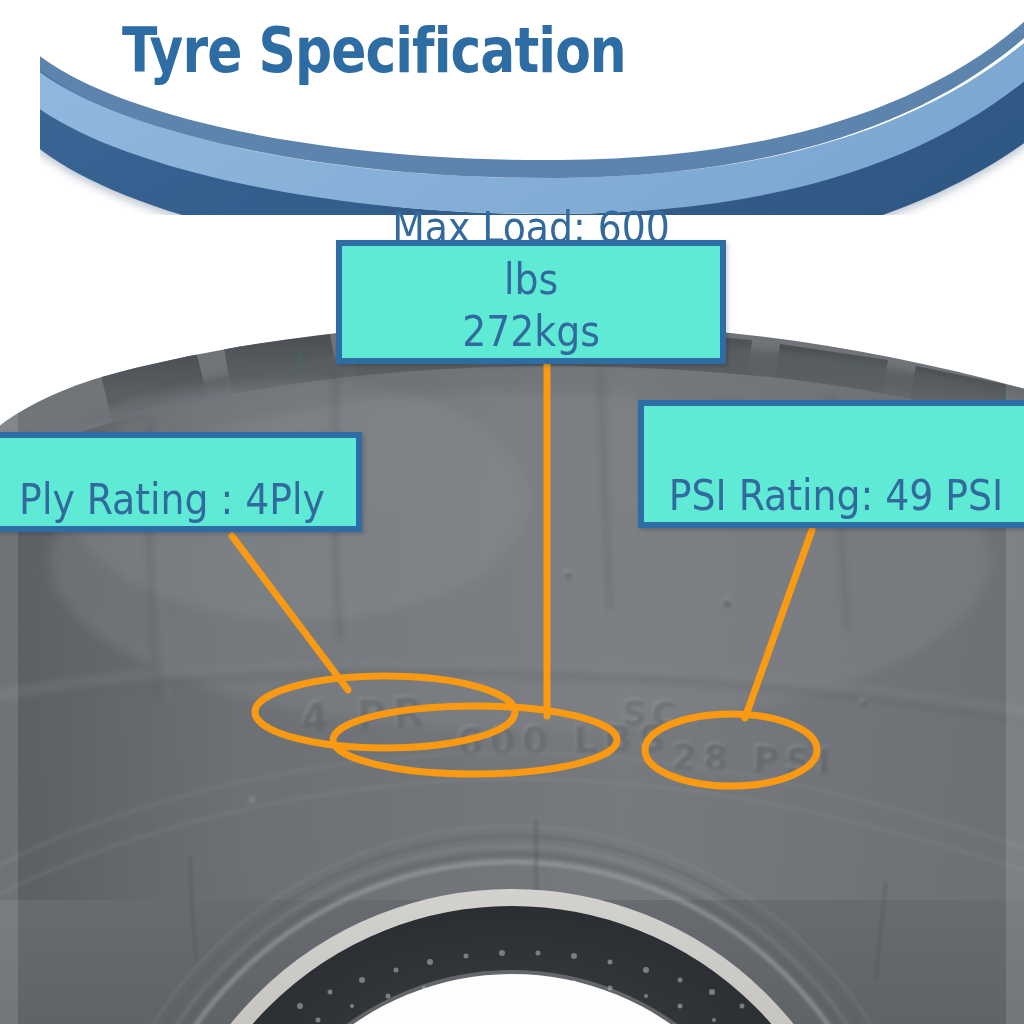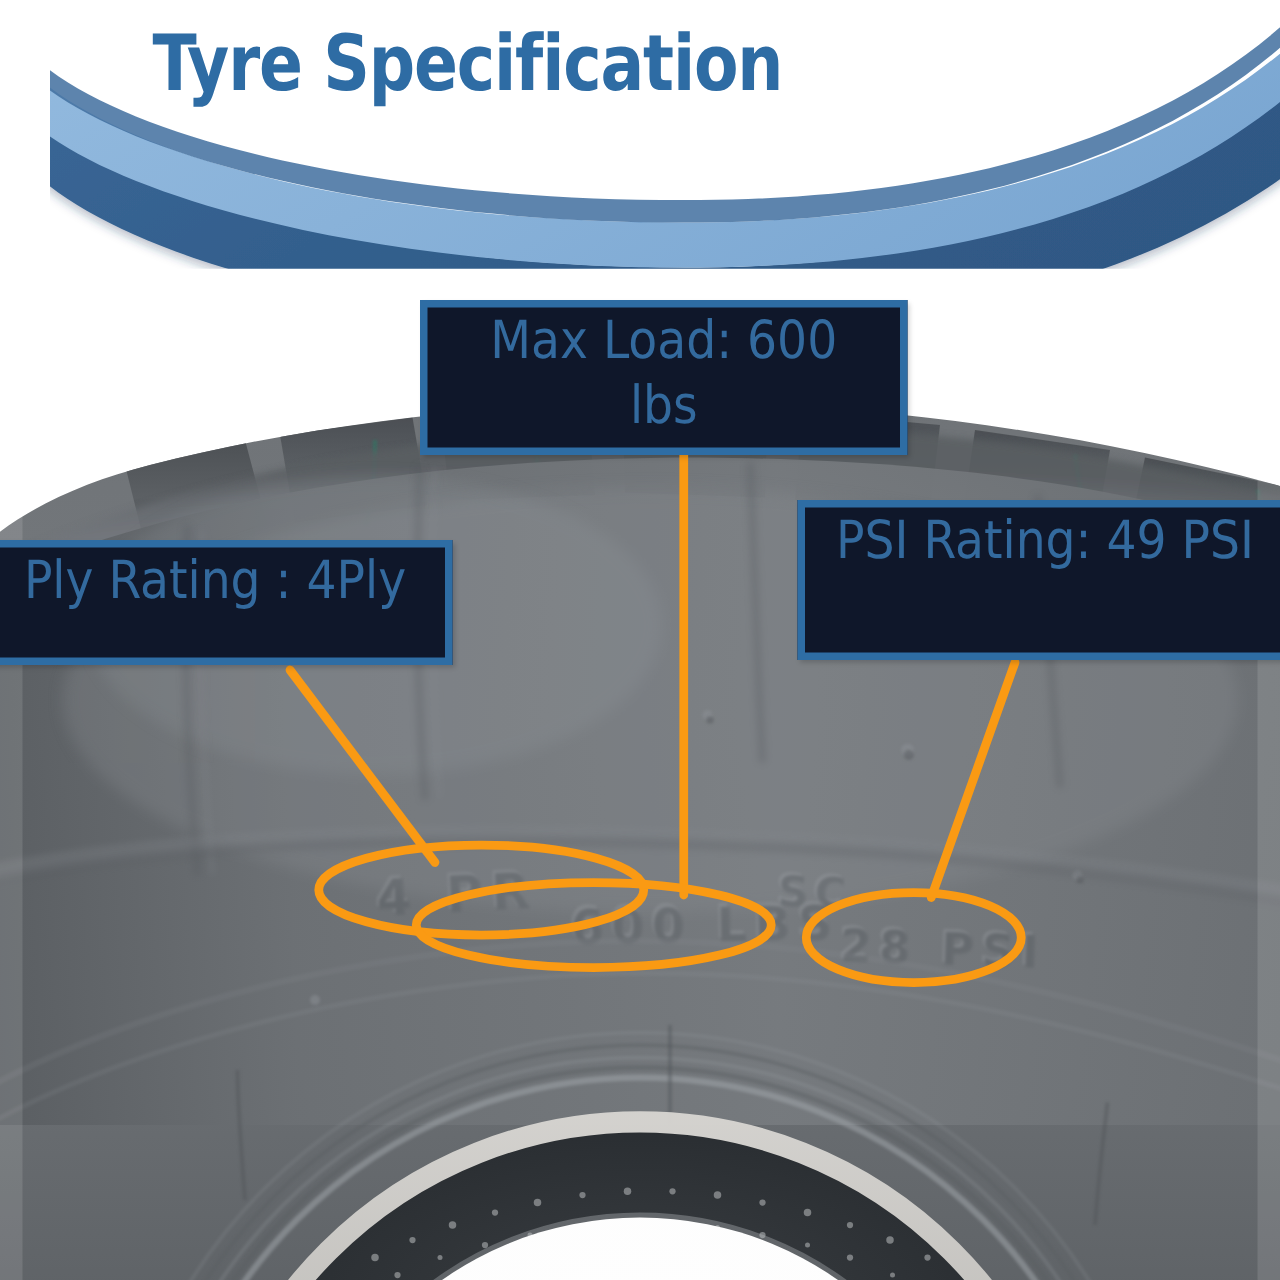--- a/index.html
+++ b/index.html
@@ -34,24 +34,24 @@
     transform-origin:left top;
     text-shadow:0 1px 0 rgba(255,255,255,.5);
   }
 
   
   #annoSvg{position:absolute;left:0;top:0;z-index:30;}
 
   
   .callout{
     position:absolute;z-index:50;
-    background:#0f172a;
+    background:#5eead4;
     border:6px solid #2e6da4;
     box-sizing:border-box;
-    display:flex;align-items:flex-start;justify-content:center;
+    display:flex;align-items:flex-end;justify-content:center;
     color:#336a9e;
     font-family:"DejaVu Sans Condensed","Liberation Sans",sans-serif;
     font-size:42px;
     line-height:52px;
     text-align:center;
     box-shadow:2px 2px 4px rgba(0,0,0,.18);
   }
   .callout span{display:block;padding:0 10px;}
 
   #callout-maxload{left:336px;top:240px;width:390px;height:124px;}
@@ -275,20 +275,21 @@
       </g>
   </svg>
 
   <div class="callout" id="callout-ply" style="border-color: rgb(46, 109, 164); color: rgb(51, 106, 158);">
     <span>Ply Rating : 4Ply</span>
   </div>
 
   <div class="callout" id="callout-maxload" style="border-color: rgb(46, 109, 164); color: rgb(51, 106, 158);">
     <span>
       <span>Max Load: 600 lbs</span>
+      <span class="lbl-line2">272kgs</span>
     </span>
   </div>
 
   <div class="callout" id="callout-psi" style="border-color: rgb(46, 109, 164); color: rgb(51, 106, 158);">
     <span>PSI Rating: 49 PSI</span>
   </div>
 
   <div id="header">
     <svg id="headerSvg" width="1024" height="215" viewBox="0 0 1024 215">
       <defs>

